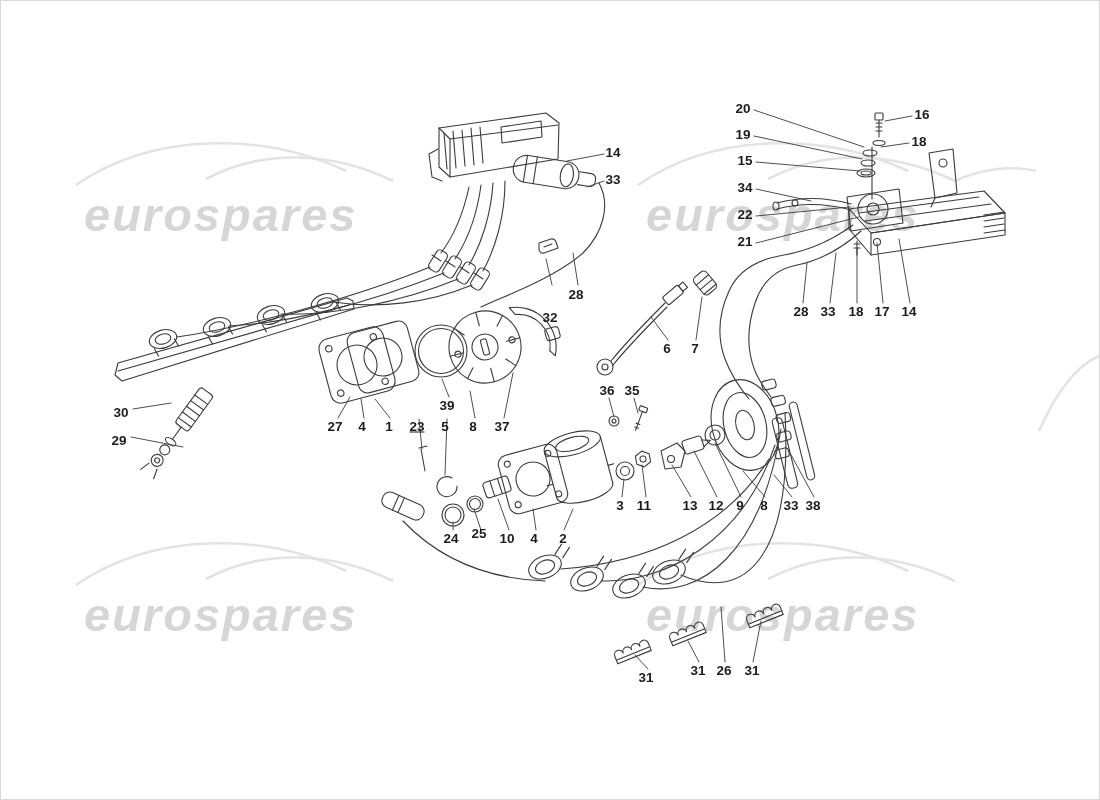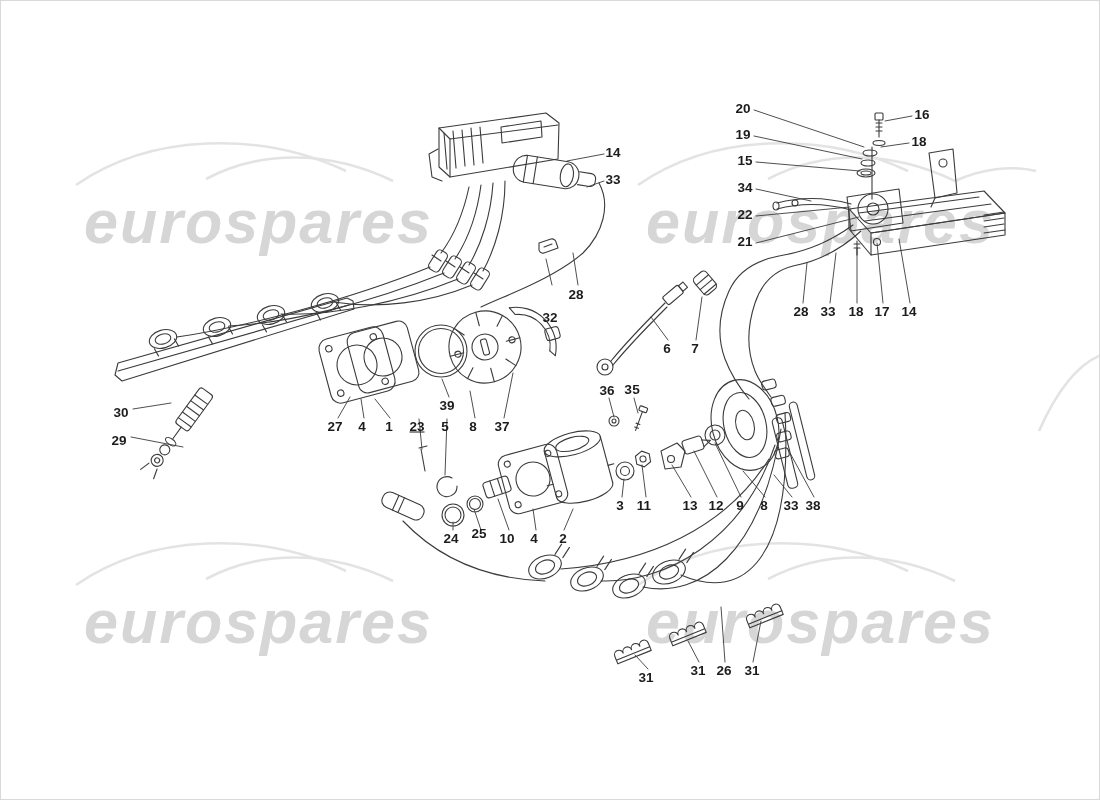--- a/index.html
+++ b/index.html
@@ -11,21 +11,21 @@
     border: 1px solid #d9d9d9;
     box-sizing: border-box;
     overflow: hidden;
     font-family: "Liberation Sans", sans-serif;
   }
   .watermark {
     position: absolute;
     font-family: "Liberation Sans", sans-serif;
     font-style: italic;
     font-weight: 700;
-    font-size: 61px;
+    font-size: 47px;
     letter-spacing: 2px;
     color: #d6d6d6;
     white-space: nowrap;
     user-select: none;
   }
   #artwork {
     position: absolute;
     left: 0; top: 0;
     z-index: 2;
   }
@@ -363,21 +363,21 @@
       <span class="callout" style="left: 444px; top: 425px; color: rgb(28, 28, 28);">5</span>
       <span class="callout" style="left: 446px; top: 404px; color: rgb(28, 28, 28);">39</span>
       <span class="callout" style="left: 472px; top: 425px; color: rgb(28, 28, 28);">8</span>
       <span class="callout" style="left: 501px; top: 425px; color: rgb(28, 28, 28);">37</span>
       <span class="callout" style="left: 450px; top: 537px; color: rgb(28, 28, 28);">24</span>
       <span class="callout" style="left: 478px; top: 532px; color: rgb(28, 28, 28);">25</span>
       <span class="callout" style="left: 506px; top: 537px; color: rgb(28, 28, 28);">10</span>
       <span class="callout" style="left: 533px; top: 537px; color: rgb(28, 28, 28);">4</span>
       <span class="callout" style="left: 562px; top: 537px; color: rgb(28, 28, 28);">2</span>
       <span class="callout" style="left: 606px; top: 389px; color: rgb(28, 28, 28);">36</span>
-      <span class="callout" style="left: 631px; top: 389px; color: rgb(28, 28, 28); font-family: Liberation Mono, monospace;">35</span>
+      <span class="callout" style="left: 631px; top: 389px; color: rgb(28, 28, 28);">35</span>
       <span class="callout" style="left: 619px; top: 504px; color: rgb(28, 28, 28);">3</span>
       <span class="callout" style="left: 643px; top: 504px; color: rgb(28, 28, 28);">11</span>
       <span class="callout" style="left: 689px; top: 504px; color: rgb(28, 28, 28);">13</span>
       <span class="callout" style="left: 715px; top: 504px; color: rgb(28, 28, 28);">12</span>
       <span class="callout" style="left: 739px; top: 504px; color: rgb(28, 28, 28);">9</span>
       <span class="callout" style="left: 763px; top: 504px; color: rgb(28, 28, 28);">8</span>
       <span class="callout" style="left: 790px; top: 504px; color: rgb(28, 28, 28);">33</span>
       <span class="callout" style="left: 812px; top: 504px; color: rgb(28, 28, 28);">38</span>
       <span class="callout" style="left: 645px; top: 676px; color: rgb(28, 28, 28);">31</span>
       <span class="callout" style="left: 697px; top: 669px; color: rgb(28, 28, 28);">31</span>

